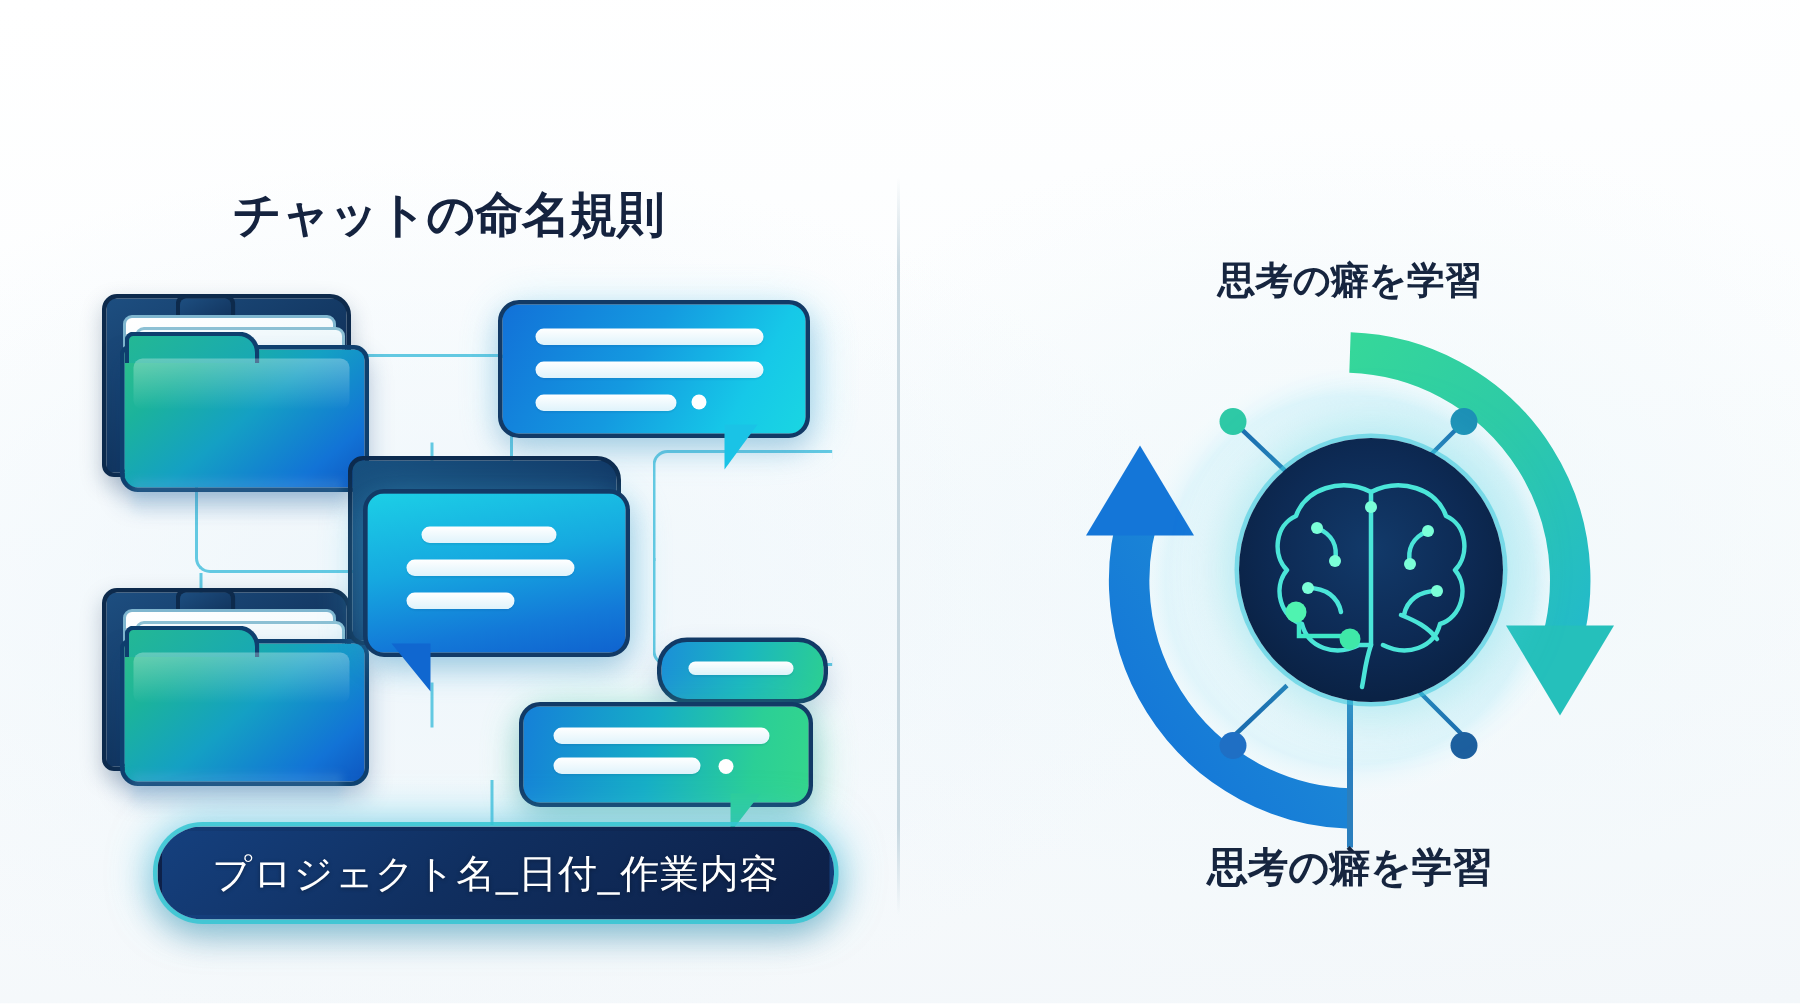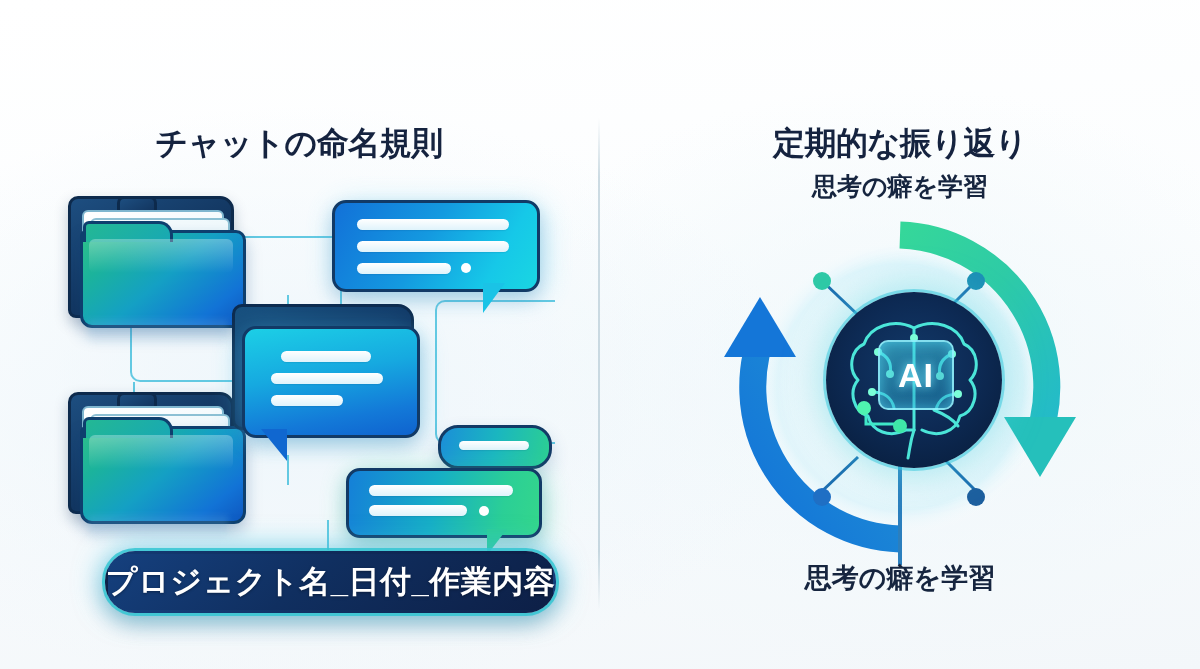--- a/index.html
+++ b/index.html
@@ -102,21 +102,21 @@
   .pill{
     position:absolute;left:105px;top:551px;width:445px;height:56px;
     border-radius:30px;
     background:linear-gradient(140deg,#15407e 0%,#102f60 45%,#0d1f46 100%);
     border:3px solid transparent;
     box-shadow:0 0 0 3px rgba(52,198,210,.85),0 0 26px 6px rgba(70,200,230,.55),
                0 10px 22px rgba(12,40,80,.30);
     display:flex;align-items:center;justify-content:center;
   }
   .pill span{
-    font-size:31px;font-weight:bold;color:#ffffff;white-space:nowrap;
+    font-size:26px;font-weight:normal;color:#ffffff;white-space:nowrap;
     letter-spacing:0.5px;text-shadow:0 1px 3px rgba(0,0,0,.35);
   }
   
   .cycle{position:absolute;left:718px;top:205px;width:364px;height:364px;}
   .cycle svg{position:absolute;left:0;top:0;}
   .brainwrap{
     position:absolute;left:826px;top:292px;width:176px;height:176px;
     border-radius:50%;
     background:radial-gradient(circle at 50% 42%,#123a6a 0%,#0d2a54 48%,#071a36 100%);
     box-shadow:0 0 0 3px rgba(60,200,220,.55),0 0 34px 10px rgba(70,210,225,.40);
@@ -201,21 +201,20 @@
     <div class="line" style="left:20px;top:14px;width:144px;"></div>
     <div class="line" style="left:20px;top:34px;width:98px;"></div>
     <div class="dot" style="left:130px;top:35px;"></div>
     <div class="tail" style="left:138px;top:58px;border-left:20px solid #2ccd98;border-bottom:26px solid transparent;"></div>
   </div>
 
   <div class="pill">
     <span>プロジェクト名_日付_作業内容</span>
   </div>
 
-  <div class="h2 right">定期的な振り返り</div>
   <div class="sub">思考の癖を学習</div>
 
   <div class="cycle">
     <svg width="364" height="364" viewBox="0 0 364 364">
       <defs>
         <linearGradient id="gLeft" x1="0" y1="1" x2="1" y2="0">
           <stop offset="0%" stop-color="#1272d8"></stop>
           <stop offset="55%" stop-color="#1b86d6"></stop>
           <stop offset="100%" stop-color="#2aa8c8"></stop>
         </linearGradient>
@@ -273,20 +272,17 @@
         <circle cx="46" cy="100" r="4"></circle>
           <circle cx="132" cy="102" r="4"></circle>
         <circle cx="88" cy="46" r="4"></circle>
       </g>
       <g fill="none" stroke="#3fe8c8" stroke-width="3">
         <path d="M40 118 L40 132 L70 132"></path>
       </g>
       <circle cx="38" cy="116" r="7" fill="#4ff3b0"></circle>
       <circle cx="74" cy="134" r="7" fill="#3fe8a8"></circle>
     </svg>
-    <div class="chip">
-      <b>AI</b>
-    </div>
   </div>
 
   <div class="caption">思考の癖を学習</div>
 
 </div>
 
 </body></html>

